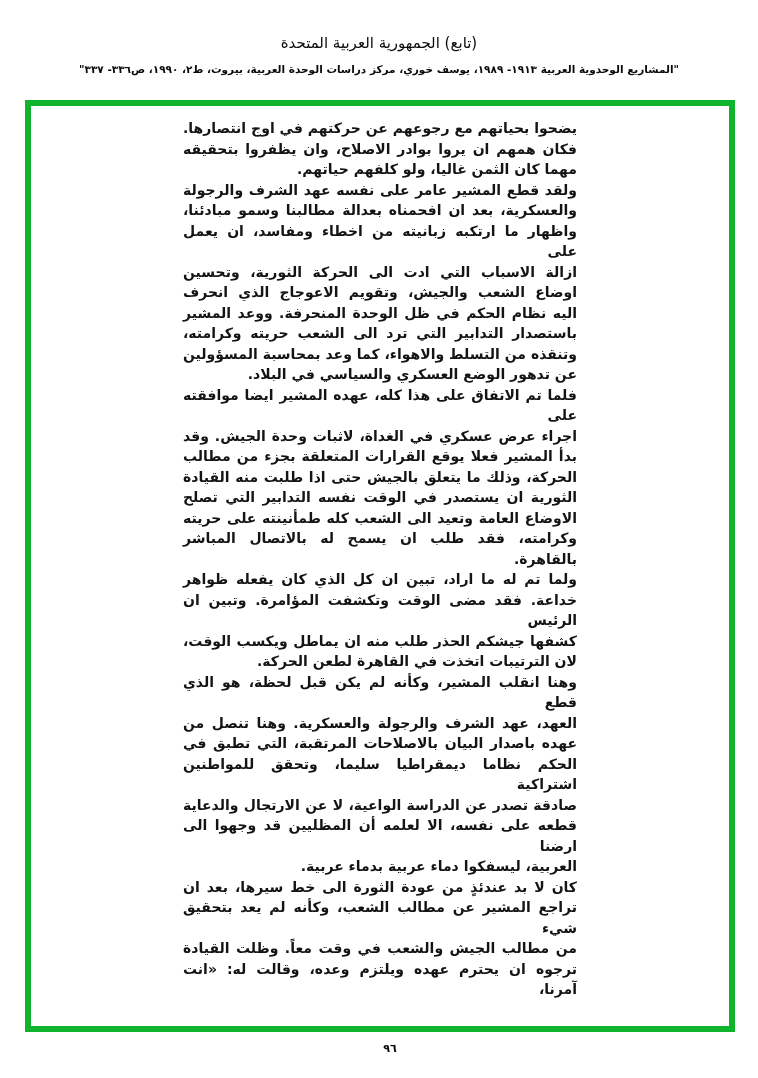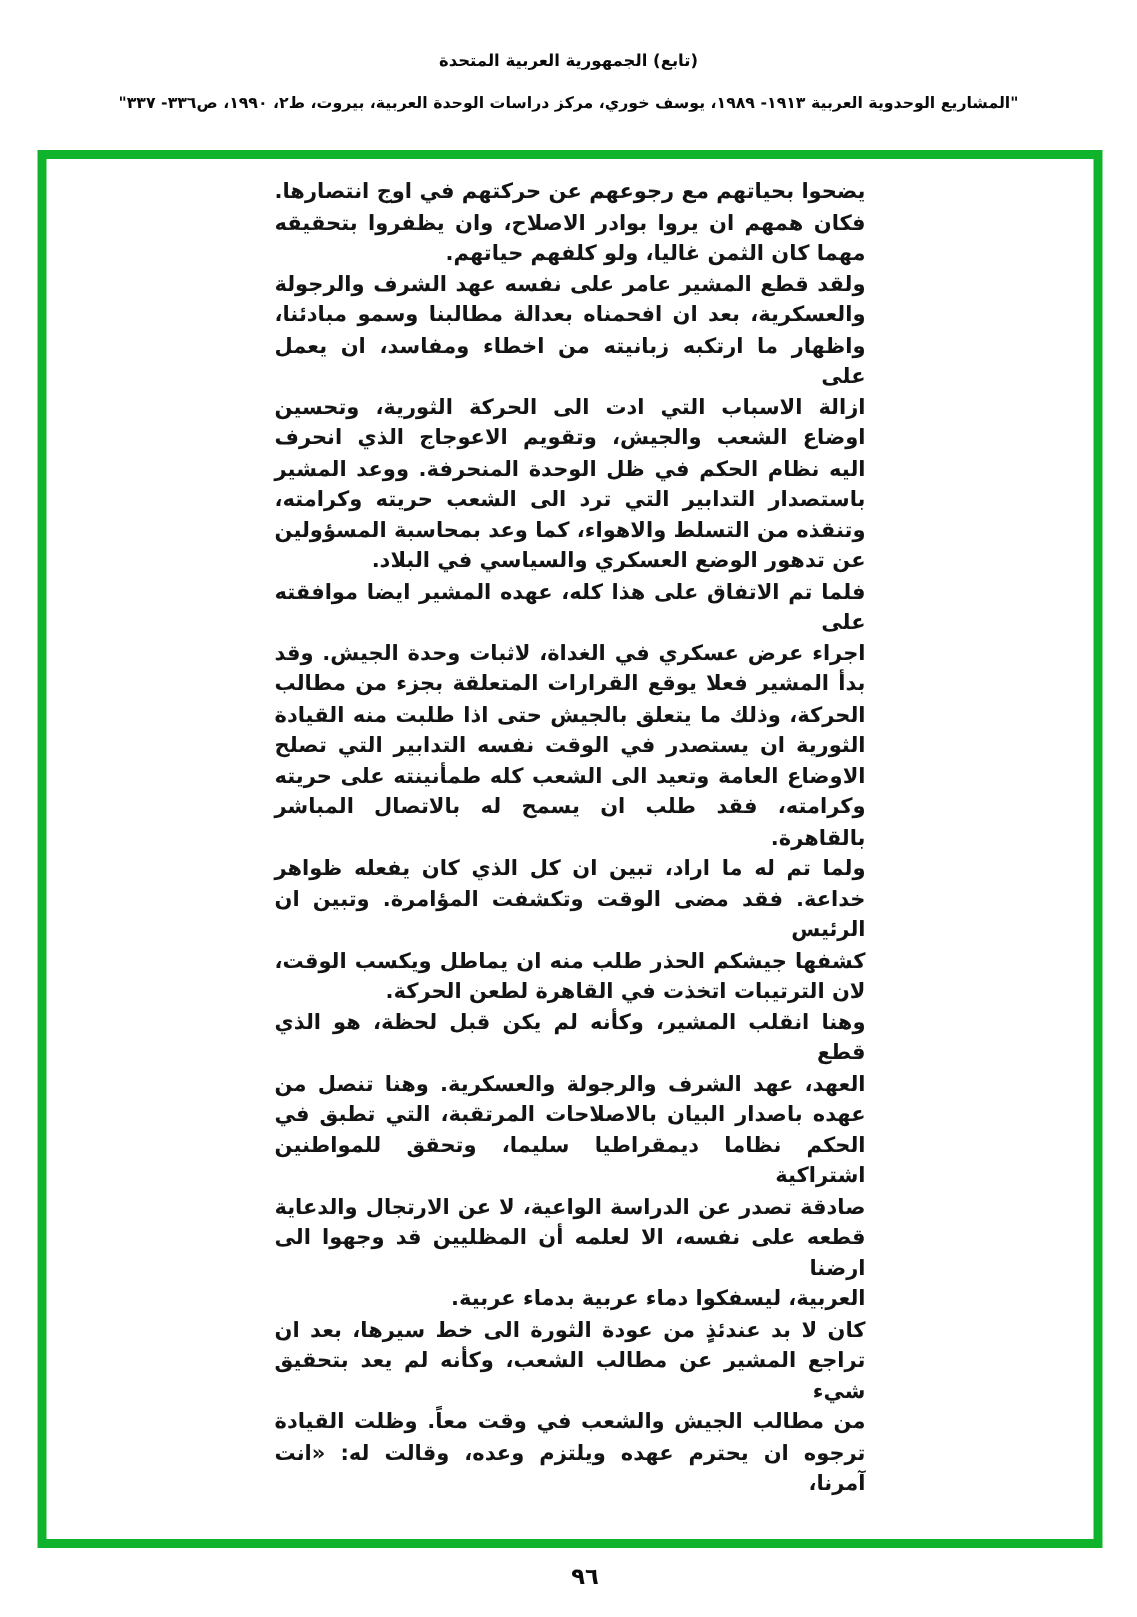--- a/index.html
+++ b/index.html
@@ -8,22 +8,22 @@
     background: #ffffff;
     position: relative;
     font-family: "DejaVu Sans", sans-serif;
     color: #101010;
     overflow: hidden;
   }
   .header-title {
     position: absolute; top: 34px; left: 0; right: 0;
     text-align: center;
     direction: rtl;
-    font-weight: bold;
-    font-size: 11px;
+    font-weight: normal;
+    font-size: 15px;
     color: #0a0a0a;
   }
   .citation {
     position: absolute; top: 63px; left: 0; right: 0;
     text-align: center;
     direction: rtl;
     font-weight: bold;
     font-size: 10.5px;
     letter-spacing: 0px;
     color: #0a0a0a;
@@ -53,21 +53,21 @@
     text-align-last: justify;
   }
   .line.end {
     text-align-last: right;
   }
   .page-number {
     position: absolute; top: 1042px; left: 0; right: 0;
     text-align: center;
     direction: rtl;
     font-weight: bold;
-    font-size: 15px;
+    font-size: 11px;
     color: #0a0a0a;
     padding-left: 22px;
   }
 </style>
 </head>
 <body>
 
 <div class="header-title">(تابع) الجمهورية العربية المتحدة</div>
 
 <div class="citation">"المشاريع الوحدوية العربية ١٩١٣- ١٩٨٩، يوسف خوري، مركز دراسات الوحدة العربية، بيروت، ط٢، ١٩٩٠، ص٣٣٦- ٣٣٧"</div>

